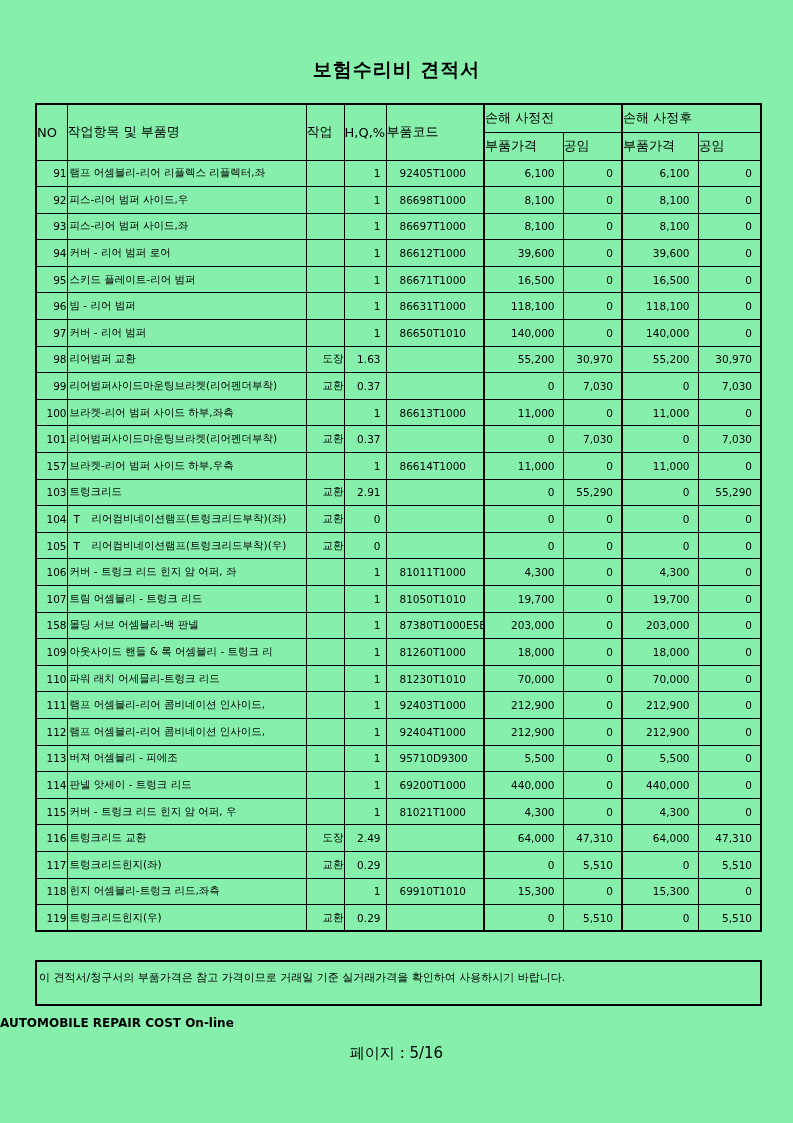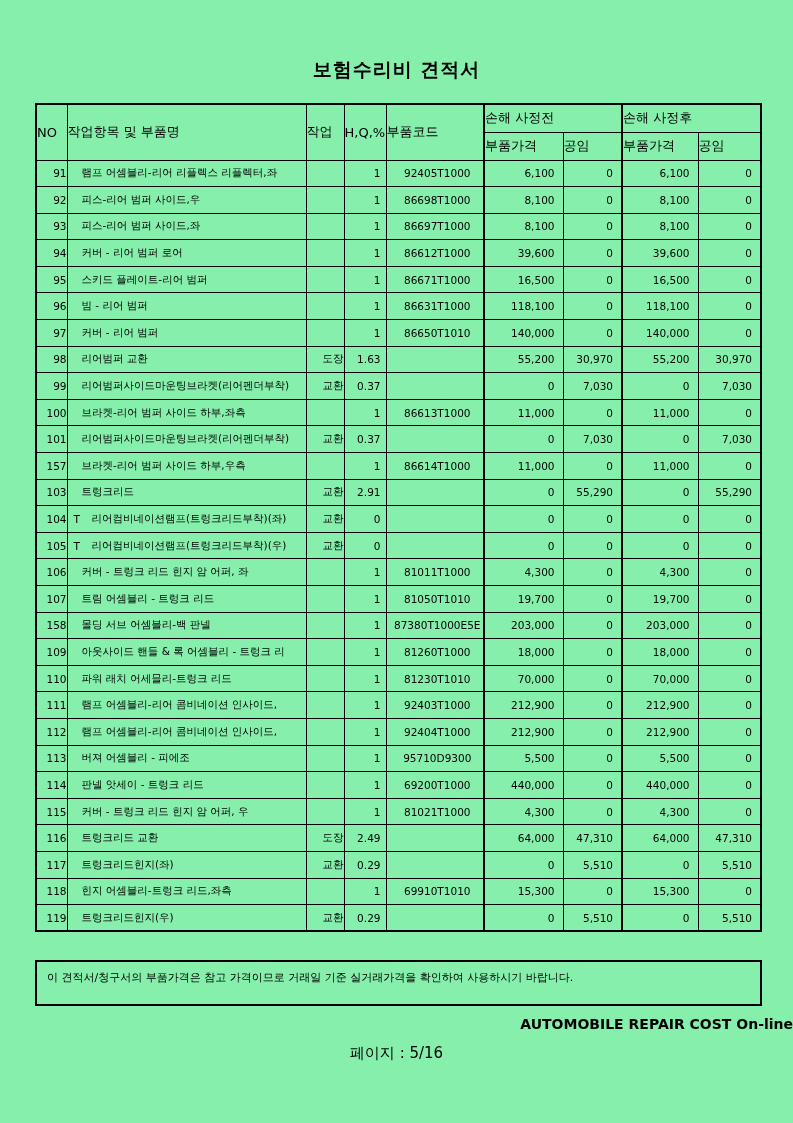--- a/index.html
+++ b/index.html
@@ -35,41 +35,41 @@
   table.estimate th, table.estimate td {
     border: 1px solid #000;
     font-weight: normal;
     overflow: hidden;
     white-space: nowrap;
   }
   table.estimate th { height: 28px; text-align: left; font-size: 13px; }
   table.estimate td { height: 26.6px; }
   .thick-left { border-left: 2px solid #000 !important; }
   .c-no   { text-align: right; }
-  .c-name { text-align: left; padding-left: 14px; position: relative; }
+  .c-name { text-align: left; padding-left: 2px; position: relative; }
   .c-name.has-flag { padding-left: 24px; }
   .t-flag { position: absolute; left: 6px; top: 50%; transform: translateY(-50%); }
   .c-work { text-align: right; }
   .c-hq   { text-align: right; padding-right: 5px; }
-  .c-code { text-align: center; padding-left: 5px; }
+  .c-code { text-align: left; padding-left: 13px; }
   .c-num  { text-align: right; padding-right: 8px; }
   .notice-box {
     position: absolute;
     top: 960px; left: 35px;
     width: 727px; height: 46px;
     border: 2px solid #000;
-    padding: 8px 10px;
+    padding: 8px 2px;
     font-size: 11px;
   }
   .footer-brand {
     position: absolute;
     top: 1016px; left: 0; width: 100%;
-    text-align: right;
+    text-align: left;
     font-weight: bold;
-    font-size: 14px;
+    font-size: 12px;
   }
   .footer-page {
     position: absolute;
     top: 1044px; left: 0; width: 100%;
     text-align: center;
     font-size: 15px;
   }
 </style>
 </head>
 <body>

